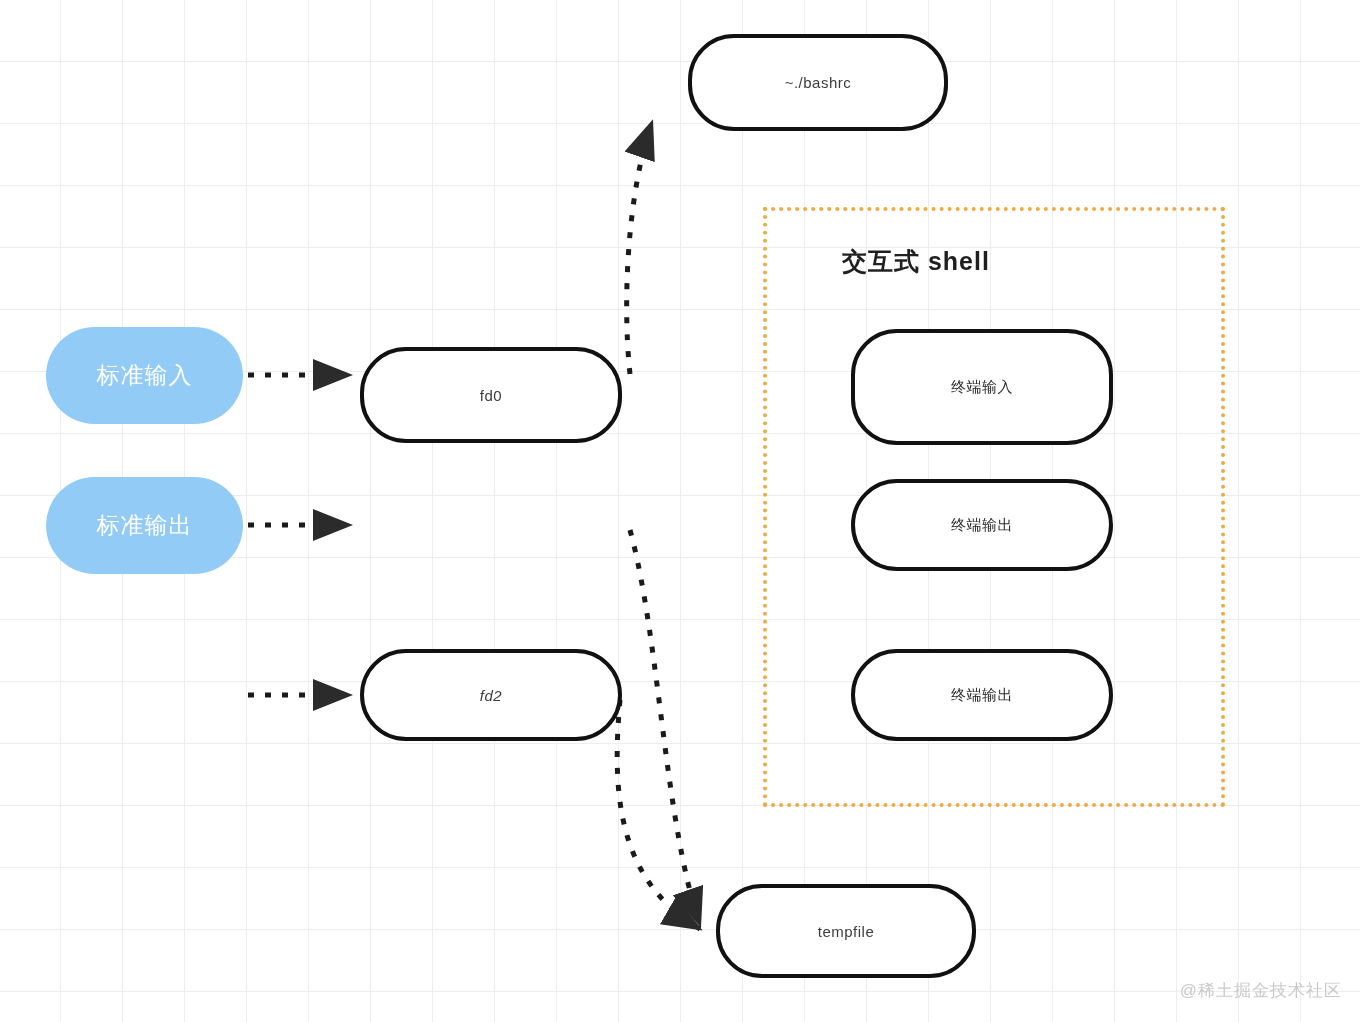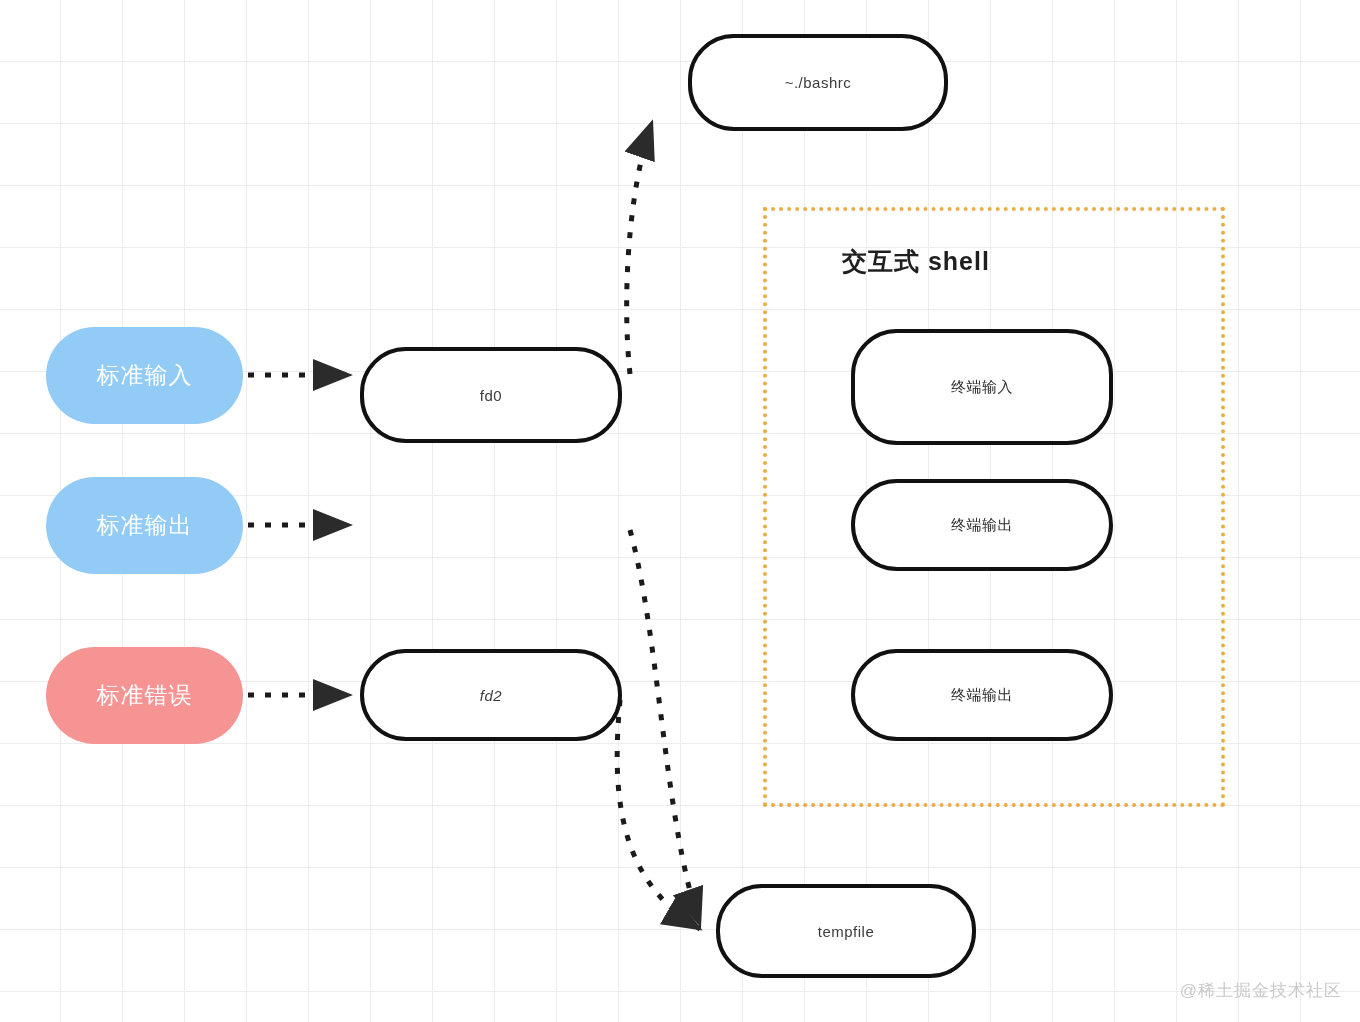--- a/index.html
+++ b/index.html
@@ -120,23 +120,20 @@
   </svg>
 
   <div class="src-pill src-blue" style="left:46px; top:327px; width:197px; height:97px;">
     <span>标准输入</span>
   </div>
 
   <div class="src-pill src-blue" style="left:46px; top:477px; width:197px; height:97px;">
     <span>标准输出</span>
   </div>
 
-  <div class="src-pill src-red" style="left:46px; top:647px; width:197px; height:97px;">
-    <span>标准错误</span>
-  </div>
 
   <div class="node-box" style="left:360px; top:347px; width:262px; height:96px;">
     <span>fd0</span>
   </div>
 
 
   <div class="node-box" style="left:360px; top:649px; width:262px; height:92px;font-style:italic;">
     <span>fd2</span>
   </div>
 

